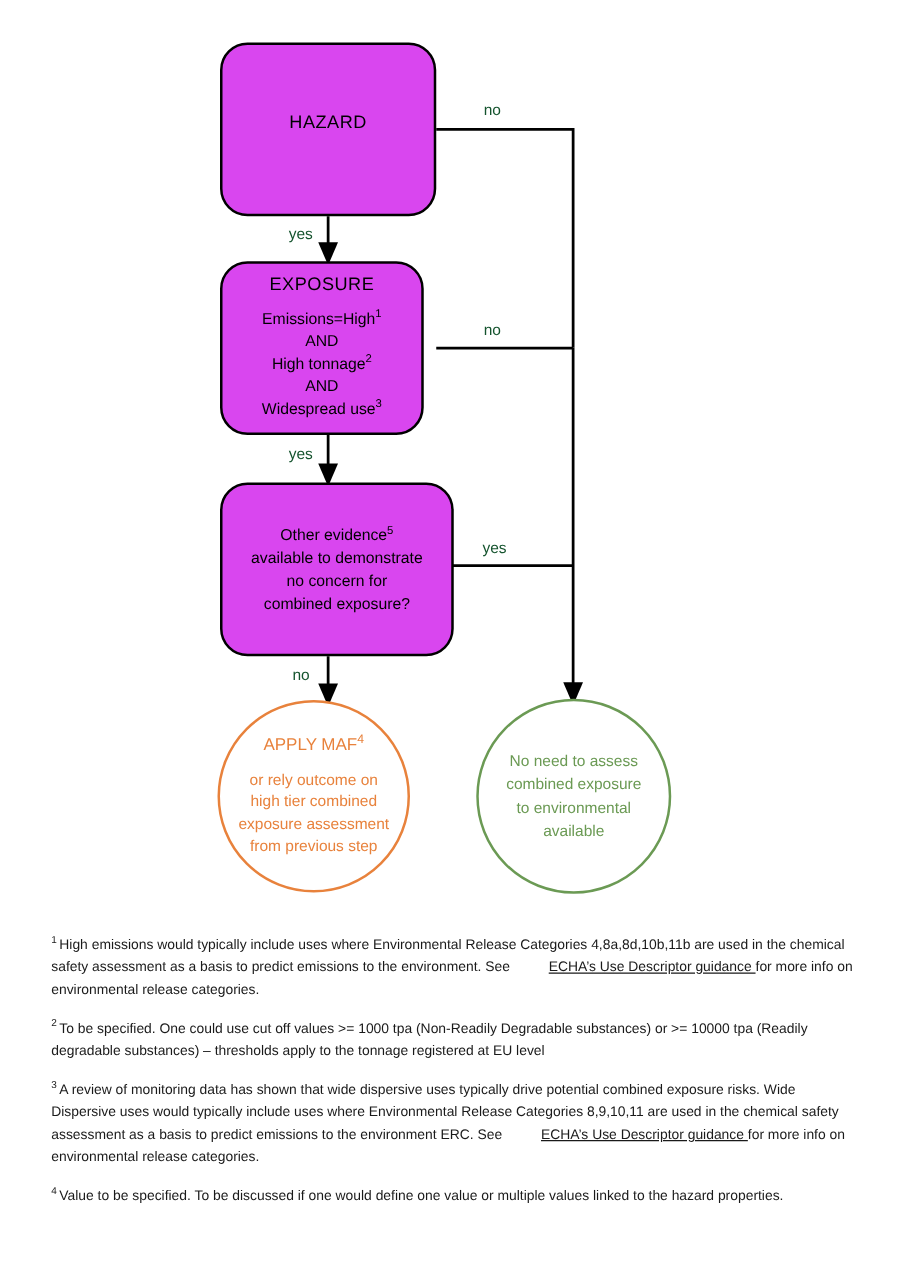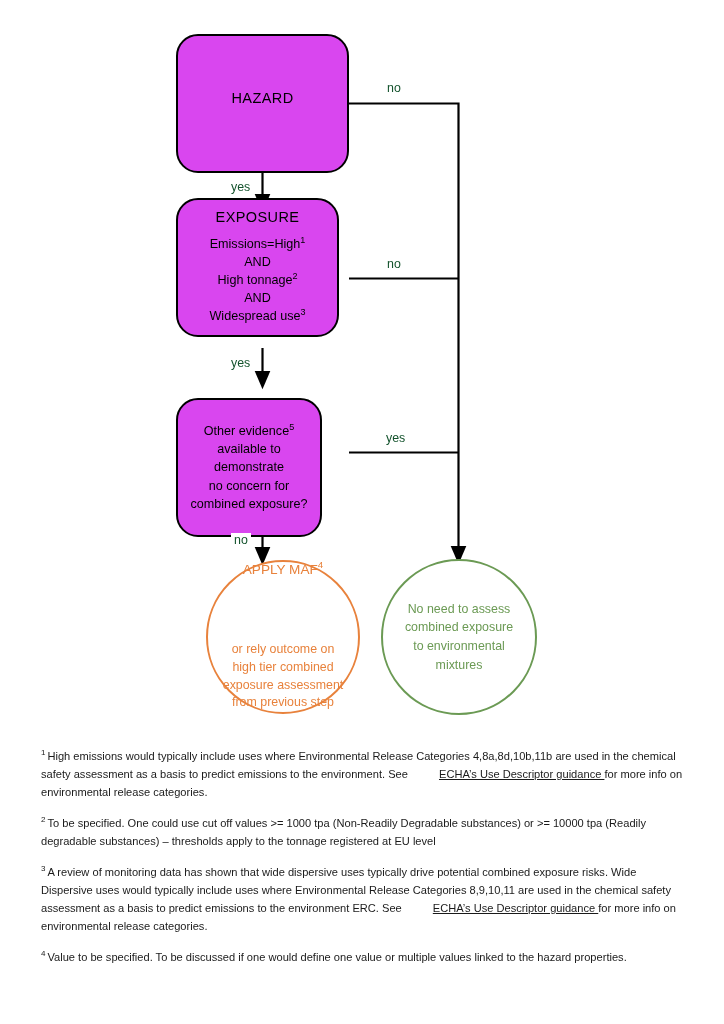--- a/index.html
+++ b/index.html
@@ -41,41 +41,40 @@
     margin-bottom: 11px;
     white-space: nowrap;
   }
   .node-body {
     font-size: 12.6px;
     line-height: 1.42;
   }
   .node-body-only { font-size: 12.6px; line-height: 1.45; }
 
   #box-hazard   { left: 176px; top: 34px;  width: 173px; height: 139px; }
-  #box-exposure { left: 176px; top: 198px; width: 163px; height: 139px; }
-  #box-evidence { left: 176px; top: 398px; width: 146px; height: 139px; }
+  #box-exposure { left: 176px; top: 209px; width: 163px; height: 139px; }
+  #box-evidence { left: 176px; top: 386px; width: 187px; height: 139px; }
 
   
   .node-circle {
     position: absolute;
     border-radius: 50%;
     background: #fff;
     display: flex;
     flex-direction: column;
     align-items: center;
     justify-content: center;
     text-align: center;
     z-index: 3;
   }
   #circle-maf {
-    left: 206px; top: 560px;
+    left: 174px; top: 560px;
     width: 154px; height: 154px;
     border: 2.1px solid #E8823C;
     color: #E8823C;
-    justify-content: space-between;
   }
   #circle-noneed {
     left: 381px; top: 559px;
     width: 156px; height: 156px;
     border: 2.1px solid #6B9A54;
     color: #6B9A54;
   }
   .circle-title {
     font-size: 13.6px;
     margin-bottom: 13px;
@@ -183,21 +182,21 @@
     <div>exposure assessment</div>
     <div>from previous step</div>
   </div>
 </div>
 
 <div class="node-circle" id="circle-noneed" style="border-color: rgb(107, 154, 84); color: rgb(107, 154, 84);">
   <div class="circle-body-only">
     <div>No need to assess</div>
     <div>combined exposure</div>
     <div>to environmental</div>
-    <div>mixtures</div>
+    <div>available</div>
   </div>
 </div>
 
 <div class="edge-label" id="lbl-hazard-yes">yes</div>
 <div class="edge-label" id="lbl-hazard-no">no</div>
 <div class="edge-label" id="lbl-exposure-yes">yes</div>
 <div class="edge-label" id="lbl-exposure-no">no</div>
 <div class="edge-label" id="lbl-evid-no">no</div>
 <div class="edge-label" id="lbl-evid-yes">yes</div>
 

